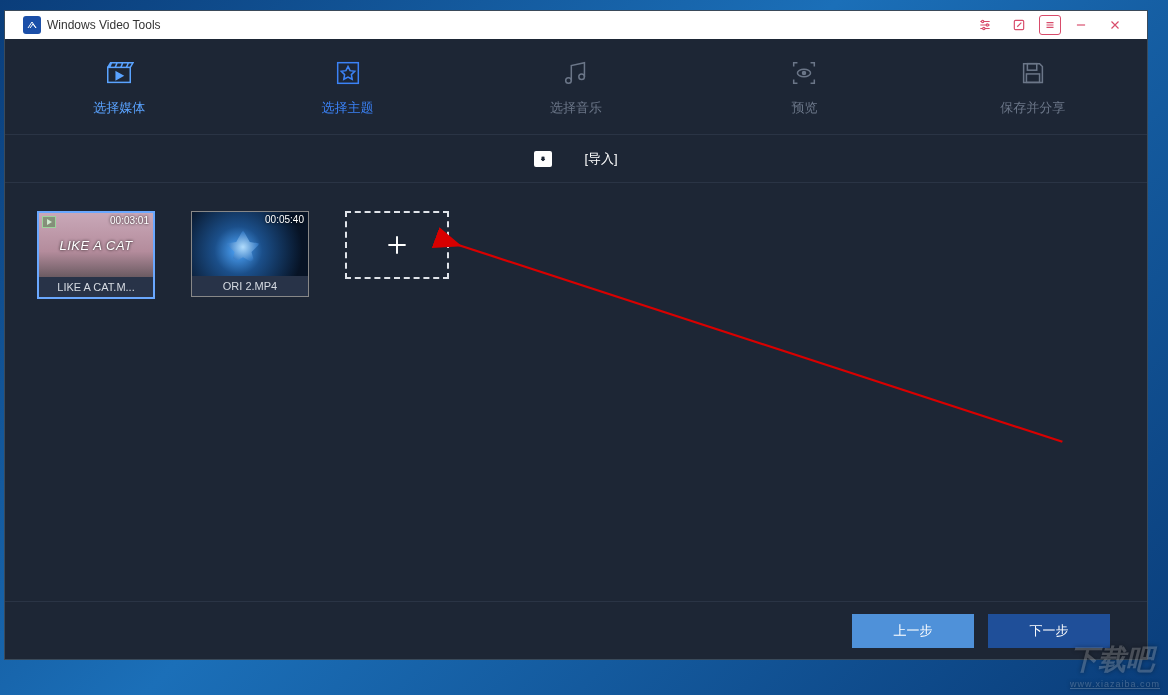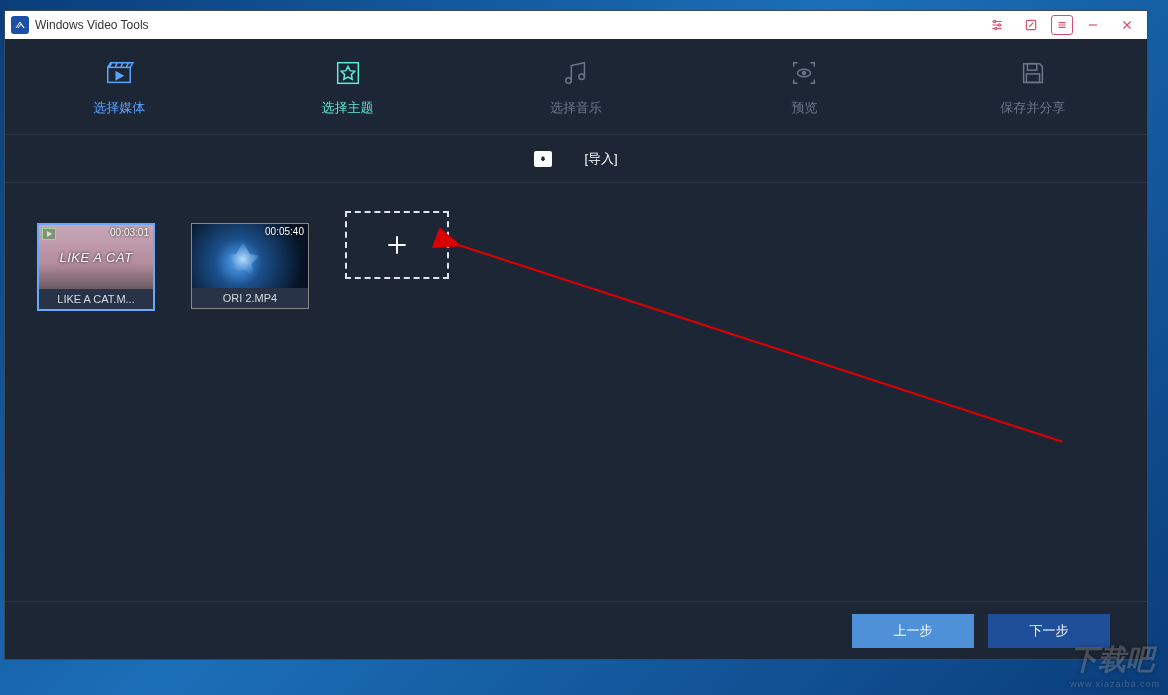--- a/index.html
+++ b/index.html
@@ -12,21 +12,21 @@
   .app-window {
     position:absolute; top:10px; left:4px; width:1144px; height:650px;
     background:#1d2635;
     border:1px solid #3a4a5a;
     display:flex; flex-direction:column;
   }
   
   .title-bar{
     height:28px; background:#ffffff;
     display:flex; align-items:center;
-    padding:0 6px; gap:6px;justify-content:space-between;
+    padding:0 18px; gap:6px;justify-content:space-between;
   }
   .app-logo{
     width:18px;height:18px;
     background:#1b4fa8;border-radius:3px;
     display:flex;align-items:center;justify-content:center;
   }
   .app-logo svg{width:12px;height:12px;}
   .title-text{font-size:12px;color:#333;}
   .title-spacer{flex:1;}
   .title-btn{
@@ -43,21 +43,21 @@
     height:96px; display:flex;
     border-bottom:1px solid #2a3445;
   }
   .step-tab{
     flex:1; display:flex; flex-direction:column;
     align-items:center; justify-content:center;
     gap:10px; cursor:pointer;
     color:#6b7688;
   }
   .step-tab.active{ color:#5aa3ff; }
-  .step-tab.current{ color:#5eead4; }
+  .step-tab.current{ color:#3b82f6; }
   .step-icon{width:32px;height:32px;display:flex;align-items:center;justify-content:center;}
   .step-icon svg{width:30px;height:30px;}
   .step-label{font-size:13px;}
   
   .import-row{
     height:48px;display:flex;align-items:center;justify-content:center;
     gap:8px;border-bottom:1px solid #2a3445;
   }
   .import-icon{
     width:18px;height:16px;background:#fff;border-radius:2px;
@@ -69,21 +69,20 @@
   .media-area{
     flex:1; padding:28px 32px;
     display:flex; gap:36px; align-items:flex-start;
     position:relative;
   }
   .media-item{
     width:118px;
     display:flex;flex-direction:column;
     border:1px solid #888;
     background:#0f1622;
-    margin-top:12px;
   }
   .media-item.selected{border:2px solid #6aa8ff;}
   .thumb{
     width:100%;height:64px;position:relative;overflow:hidden;
     background:#2a2a2a;
   }
   .thumb .duration{
     position:absolute;top:2px;right:4px;
     font-size:10px;color:#fff;text-shadow:0 0 3px #000;
   }
@@ -137,21 +136,21 @@
   .footer-btn.prev{background:#4f91d9;color:#fff;}
   .footer-btn.next{background:#1f4f99;color:#fff;}
   
   .watermark{
     position:absolute;right:8px;bottom:6px;
     font-size:28px;font-weight:700;font-style:italic;
     color:rgba(255,255,255,.22);
     text-shadow:0 0 4px rgba(0,0,0,.4);
     pointer-events:none;
   }
-  .watermark small{display:block;font-size:9px;font-weight:400;font-style:normal;text-align:right;letter-spacing:1px;}
+  .watermark small{display:block;font-size:9px;font-weight:400;font-style:normal;text-align:right;letter-spacing:1px;text-decoration:underline;}
 </style>
 </head>
 <body>
 
 <div class="desktop">
   <div class="app-window">
 
     <div class="title-bar">
       <div class="app-logo">
         <svg viewBox="0 0 24 24" fill="none" stroke="#fff" stroke-width="2">

